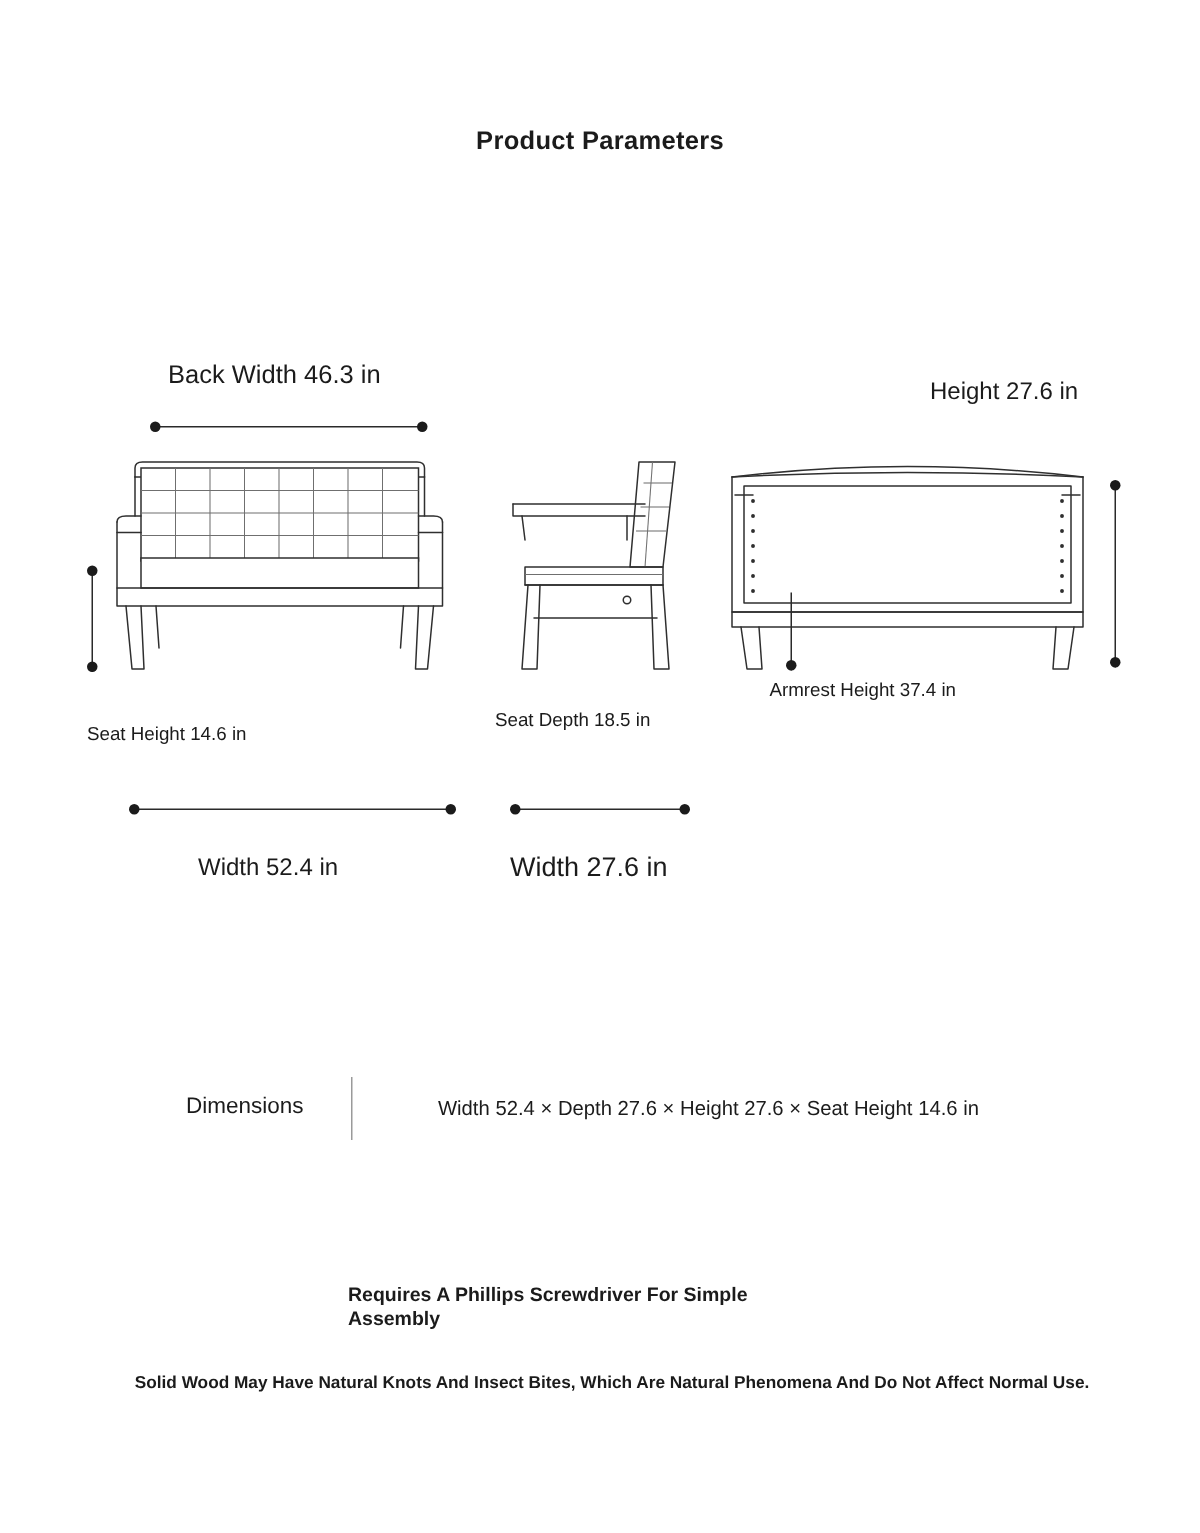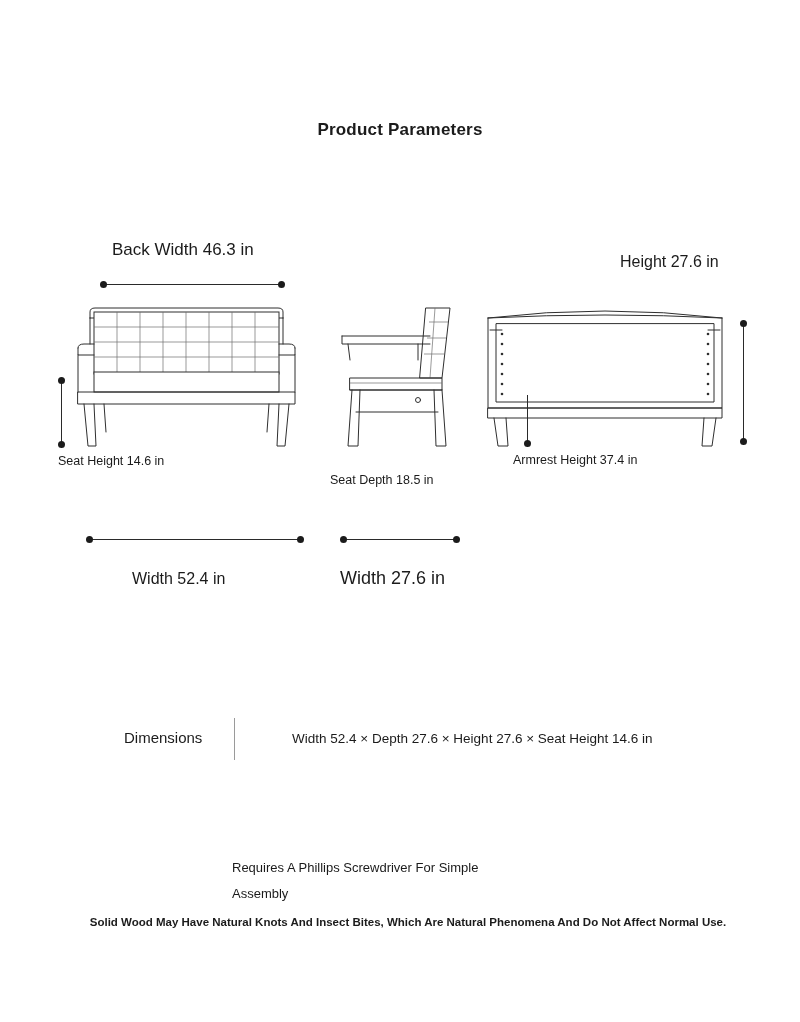--- a/index.html
+++ b/index.html
@@ -14,28 +14,27 @@
   .page { position: relative; width: 800px; height: 1022px; }
 
   .title {
     position: absolute;
     left: 0; right: 0;
     top: 84px;
     text-align: center;
     font-size: 17px;
     font-weight: bold;
     letter-spacing: .2px;
-    margin-top: 36px;
   }
 
   
   .lbl { position: absolute; white-space: nowrap; }
   .lbl-back-width { left: 112px; top: 240px; font-size: 17px; text-align: center; }
   .lbl-height     { left: 620px; top: 253px; font-size: 16px; }
-  .lbl-seat-height{ left: 58px;  top: 454px; font-size: 12.5px; }
+  .lbl-seat-height{ left: 58px;  top: 482px; font-size: 12.5px; }
   .lbl-seat-depth { left: 330px; top: 473px; font-size: 12.5px; }
   .lbl-armrest    { left: 513px; top: 453px; font-size: 12.5px; }
   .lbl-width-front{ left: 132px; top: 570px; font-size: 16px; text-align: right; }
   .lbl-width-side { left: 340px; top: 568px; font-size: 18px; }
 
   .dim-label {
     position: absolute;
     left: 124px; top: 729px;
     font-size: 15px;
     font-weight: normal;
@@ -51,22 +50,22 @@
     left: 292px; top: 731px;
     font-size: 13.5px;
     text-align: right;
   }
 
   .note-assembly {
     position: absolute;
     left: 232px; top: 855px;
     width: 300px;
     font-size: 13px;
-    line-height: 26px;
-    font-weight: 400;
+    line-height: 16px;
+    font-weight: 700;
   }
   .note-wood {
     position: absolute;
     left: 0; right: 0; top: 916px;
     text-align: center;
     font-size: 11.5px;
     font-weight: 600;
     padding-left: 16px;
   }
 

